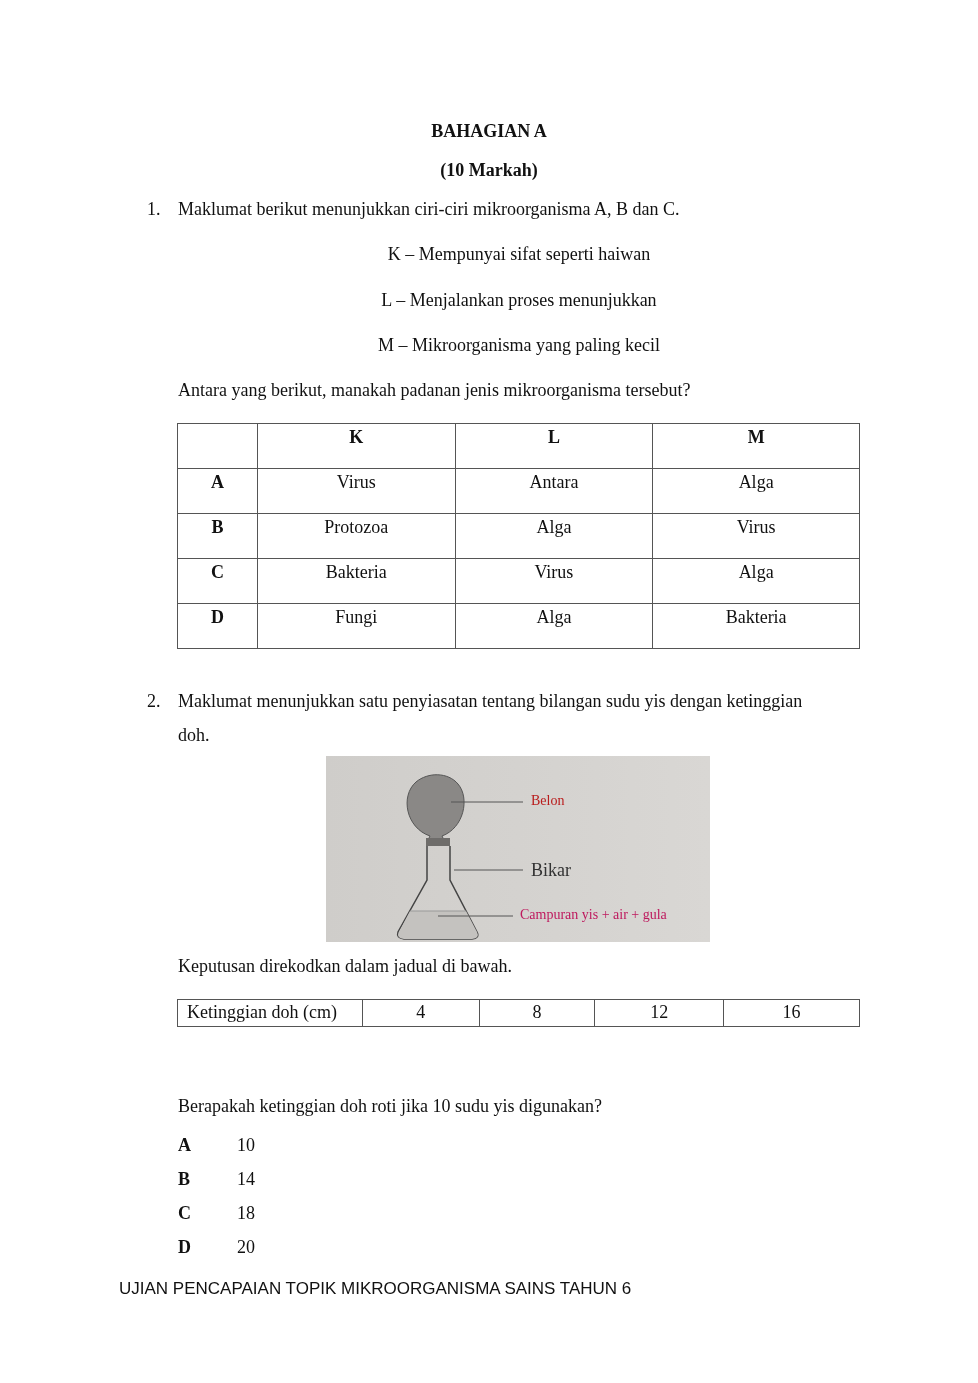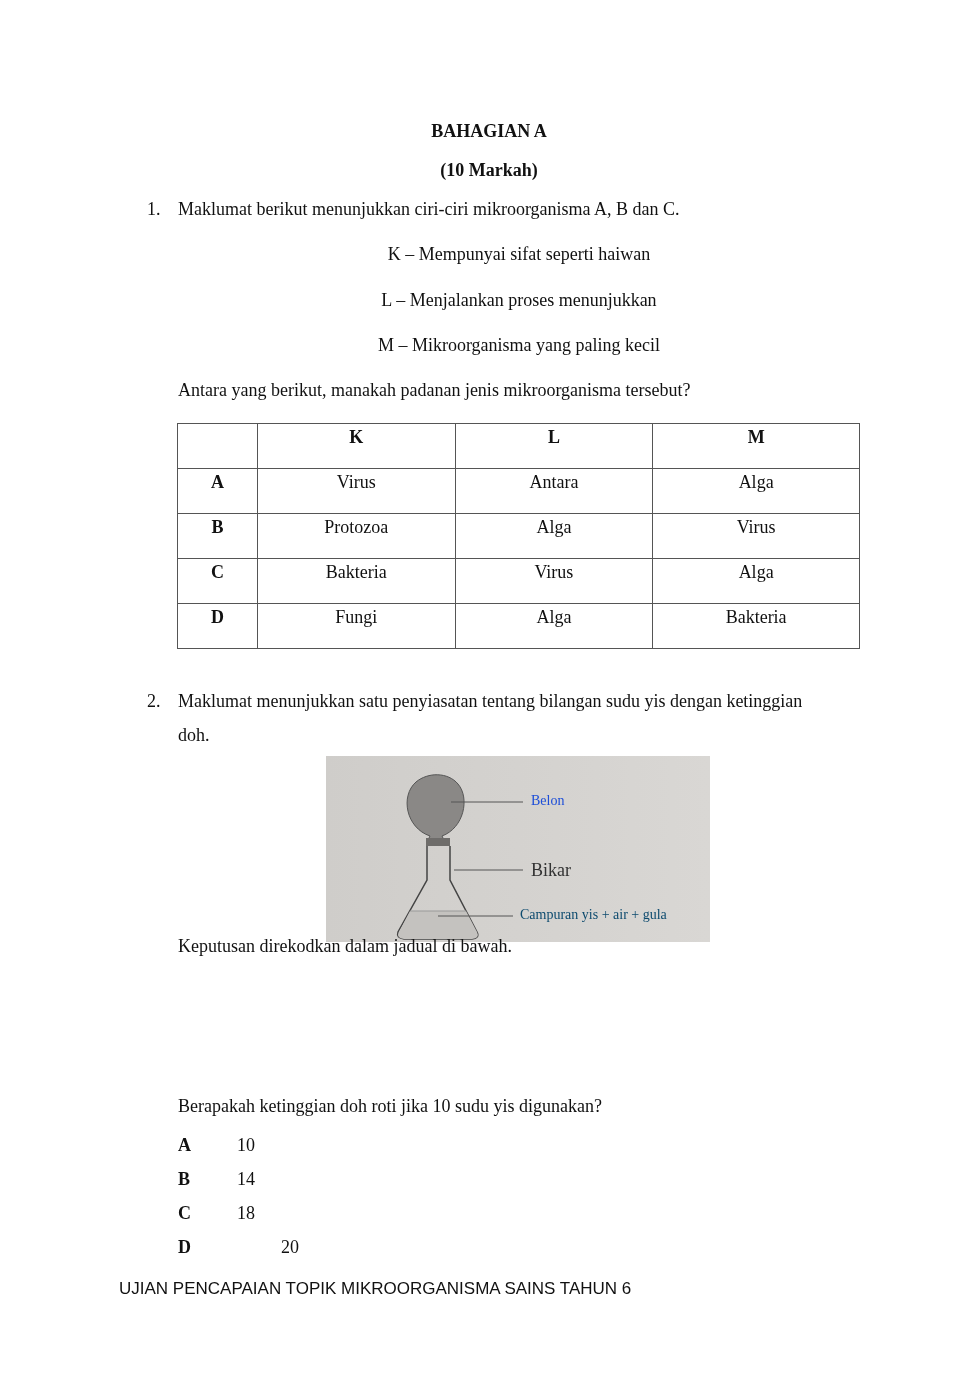--- a/index.html
+++ b/index.html
@@ -97,43 +97,50 @@
 
     <path d="M 101 90 L 101 124 L 72 176 Q 70 182 78 183 L 146 183 Q 154 182 151 176 L 124 124 L 124 90" fill="none" stroke="#444" stroke-width="1.5"></path>
 
     <path d="M 84 155 L 140 155 L 151 176 Q 154 182 146 183 L 78 183 Q 70 182 73 176 Z" fill="#c4c2bf" stroke="none"></path>
     <line x1="84" y1="155" x2="140" y2="155" stroke="#999" stroke-width="1"></line>
 
     <line x1="125" y1="46" x2="197" y2="46" stroke="#555" stroke-width="1"></line>
     <line x1="128" y1="114" x2="197" y2="114" stroke="#555" stroke-width="1"></line>
     <line x1="112" y1="160" x2="187" y2="160" stroke="#555" stroke-width="1"></line>
   </svg>
-  <div class="abs" style="left:205px; top:37px; font-size:14px; color:#1d4ed8;">Belon</div>
+  <div class="abs" style="left:205px; top:37px; font-size:14px; color:#b91c1c;">Belon</div>
   <div class="abs" style="left:205px; top:104px; font-size:18px; color:#333;">Bikar</div>
-  <div class="abs" style="left:194px; top:151px; font-size:14px; color:#0c4a6e;">Campuran yis + air + gula</div>
+  <div class="abs" style="left:194px; top:151px; font-size:14px; color:#be185d;">Campuran yis + air + gula</div>
 </div>
 
-<div class="abs q-text" style="top:936px;text-align:center;">Keputusan direkodkan dalam jadual di bawah.</div>
+<div class="abs q-text" style="top:956px;text-align:center;">Keputusan direkodkan dalam jadual di bawah.</div>
 
 <table class="grid t2">
   <colgroup>
       <col style="width:185px">
       <col style="width:117px">
       <col style="width:116px">
       <col style="width:129px">
       <col style="width:136px">
     </colgroup>
   <tbody>
+  <tr>
+    <td class="lbl">Ketinggian doh (cm)</td>
+    <td>4</td>
+    <td>8</td>
+    <td>12</td>
+    <td>16</td>
+  </tr>
 </tbody>
   </table>
 
 <div class="abs q-text" style="top:1096px;">Berapakah ketinggian doh roti jika 10 sudu yis digunakan?</div>
 
 <div class="abs opt-letter" style="top:1135px;">A</div>
 <div class="abs opt-val" style="top:1135px;">10</div>
 <div class="abs opt-letter" style="top:1169px;">B</div>
 <div class="abs opt-val" style="top:1169px;">14</div>
 <div class="abs opt-letter" style="top:1203px;">C</div>
 <div class="abs opt-val" style="top:1203px;">18</div>
 <div class="abs opt-letter" style="top:1237px;">D</div>
-<div class="abs opt-val" style="top:1237px;margin-left:44px;">20</div>
+<div class="abs opt-val" style="top:1237px;">20</div>
 
 <div class="abs footer">UJIAN PENCAPAIAN TOPIK MIKROORGANISMA SAINS TAHUN 6</div>
 
 </body></html>

